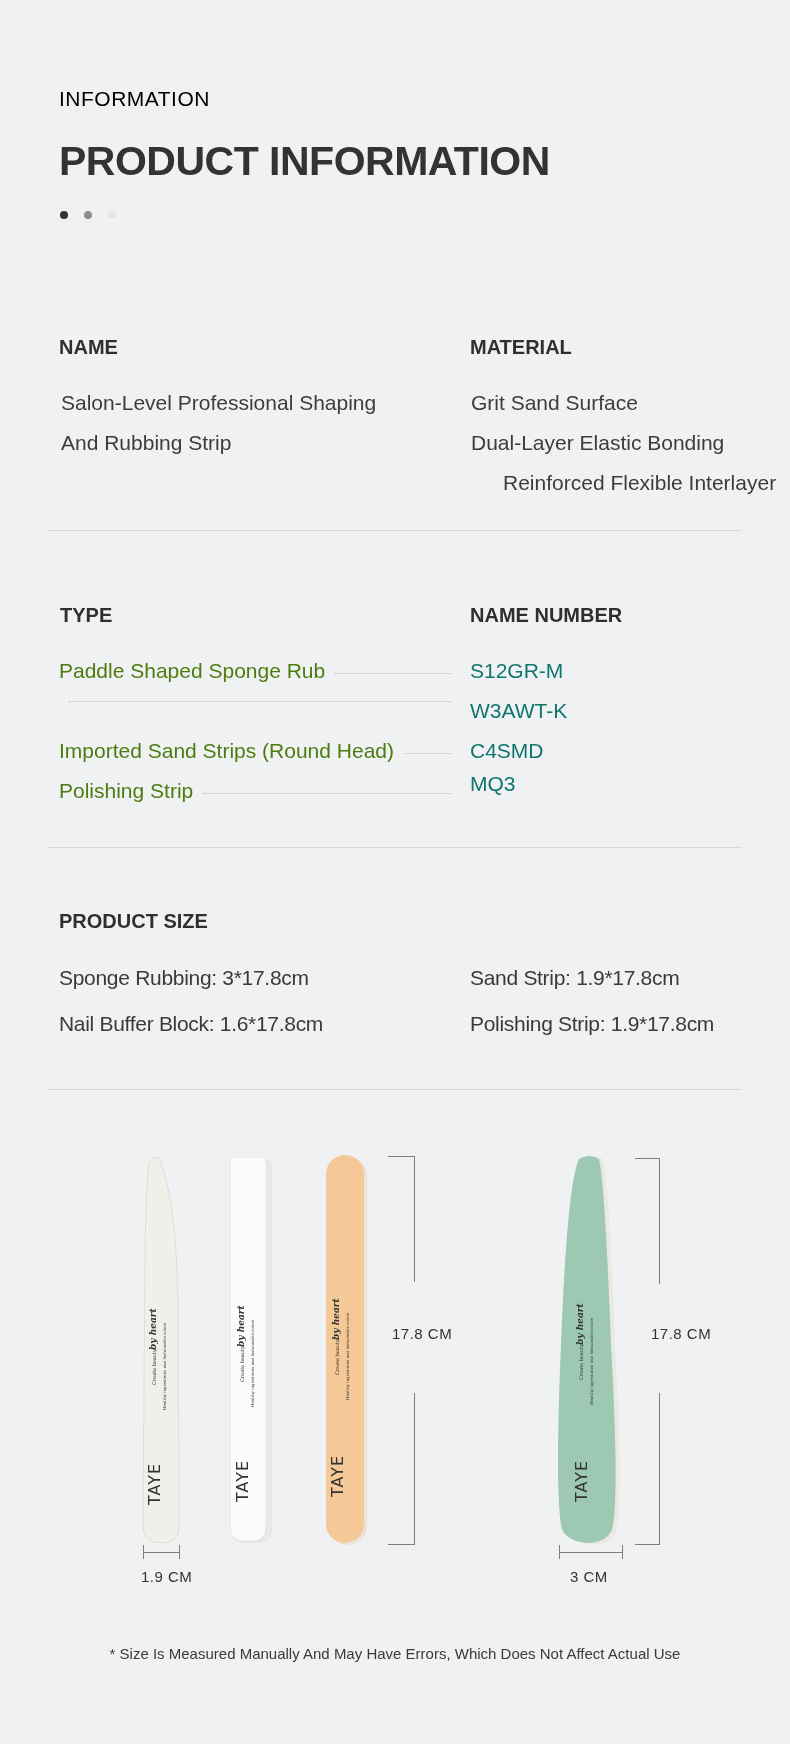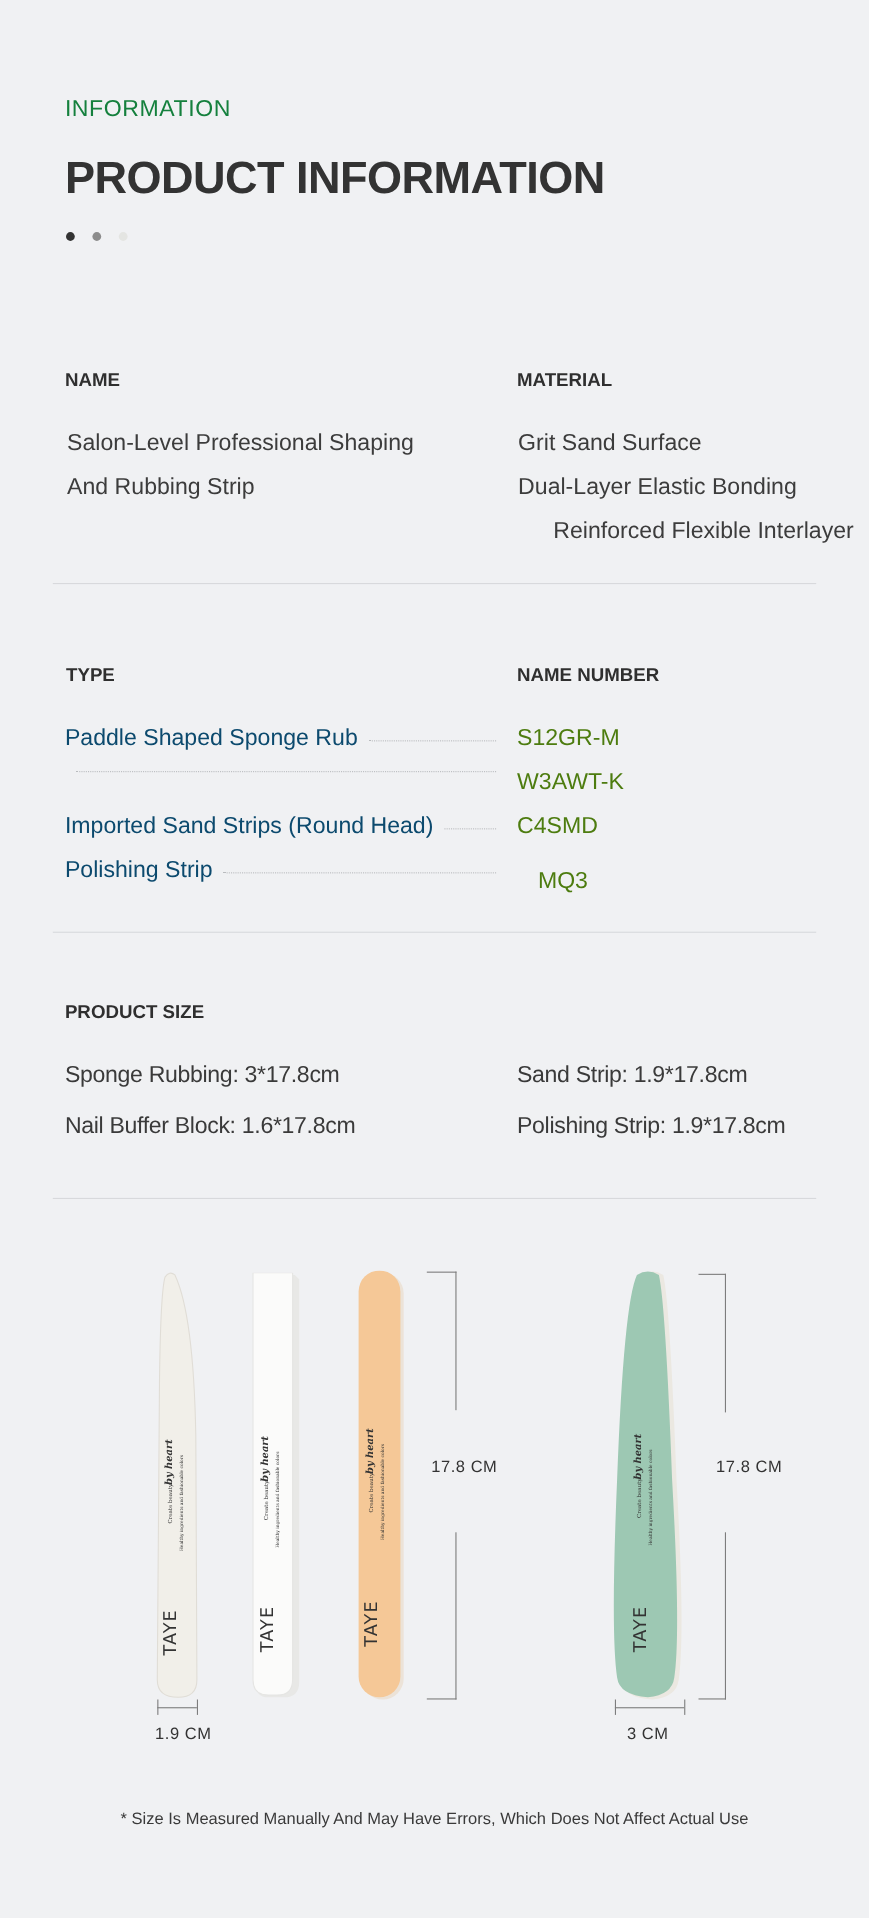--- a/index.html
+++ b/index.html
@@ -1,31 +1,31 @@
 <!DOCTYPE html>
 <html><head>
 <meta charset="utf-8">
 <style>
   * { margin: 0; padding: 0; box-sizing: border-box; }
   html, body { width: 790px; height: 1744px; background: #f0f1f3; overflow: hidden; }
   body { font-family: "Liberation Sans", "DejaVu Sans", sans-serif; color: #333; position: relative; }
 
-  .eyebrow { position: absolute; left: 59px; top: 87px; font-size: 21px; letter-spacing: 0.5px; color: #15803d; font-weight: 400; text-align: center; }
+  .eyebrow { position: absolute; left: 59px; top: 87px; font-size: 21px; letter-spacing: 0.5px; color: #000000; font-weight: 400; text-align: center; }
   .page-title { position: absolute; left: 59px; top: 138px; font-size: 41px; font-weight: 700; color: #333; letter-spacing: -0.5px; }
   .dots { position: absolute; left: 60px; top: 211px; display: flex; gap: 16px; }
   .dot { width: 8px; height: 8px; border-radius: 50%; }
 
-  .section-label { position: absolute; font-size: 17px; font-weight: 700; color: #2f2f2f; }
+  .section-label { position: absolute; font-size: 20px; font-weight: 700; color: #2f2f2f; }
   .value-line { position: absolute; font-size: 21px; color: #3c3c3c; white-space: nowrap; }
 
   .divider { position: absolute; left: 48px; width: 694px; height: 1px; background: #d8d9dc; }
 
-  .type-row { position: absolute; left: 59px; width: 402px; display: flex; align-items: center; font-size: 21px; color: #0c4a6e; }
+  .type-row { position: absolute; left: 59px; width: 402px; display: flex; align-items: center; font-size: 21px; color: #4d7c0f; }
   .type-row .leader { flex: 1; margin: 0 10px; border-bottom: 1px dotted #b9bbbe; height: 1px; position: relative; top: 2px; }
-  .model-val { position: absolute; left: 470px; font-size: 21px; color: #4d7c0f; }
+  .model-val { position: absolute; left: 470px; font-size: 21px; color: #0f766e; }
 
   .size-line { position: absolute; font-size: 21px; color: #3a3a3a; letter-spacing: -0.3px; }
 
   
   .stick { position: absolute; }
   .dim-v { position: absolute; width: 1px; background: #7d7d7d; }
   .dim-h { position: absolute; height: 1px; background: #7d7d7d; }
   .dim-label { position: absolute; font-size: 15px; color: #333; letter-spacing: 0.5px; }
   .footnote { position: absolute; left: 0; width: 790px; top: 1645px; text-align: center; font-size: 15px; color: #3a3a3a; }
 </style>
@@ -68,21 +68,21 @@
 <div class="type-row" style="top:739px;justify-content:center;">
   <span>Imported Sand Strips (Round Head)</span>
     <span class="leader"></span>
 </div>
 <div class="model-val" style="top:739px;">C4SMD</div>
 
 <div class="type-row" style="top:779px;align-items:center;">
   <span>Polishing Strip</span>
     <span class="leader"></span>
 </div>
-<div class="model-val" style="top:789px;margin-left:19px;">MQ3</div>
+<div class="model-val" style="top:772px;">MQ3</div>
 
 <div class="divider" style="top:847px;"></div>
 
 <div class="section-label" style="left:59px; top:910px;">PRODUCT SIZE</div>
 <div class="size-line" style="left:59px; top:966px;">Sponge Rubbing: 3*17.8cm</div>
 <div class="size-line" style="left:470px; top:966px;">Sand Strip: 1.9*17.8cm</div>
 <div class="size-line" style="left:59px; top:1012px;">Nail Buffer Block: 1.6*17.8cm</div>
 <div class="size-line" style="left:470px; top:1012px;">Polishing Strip: 1.9*17.8cm</div>
 
 <div class="divider" style="top:1089px;"></div>

